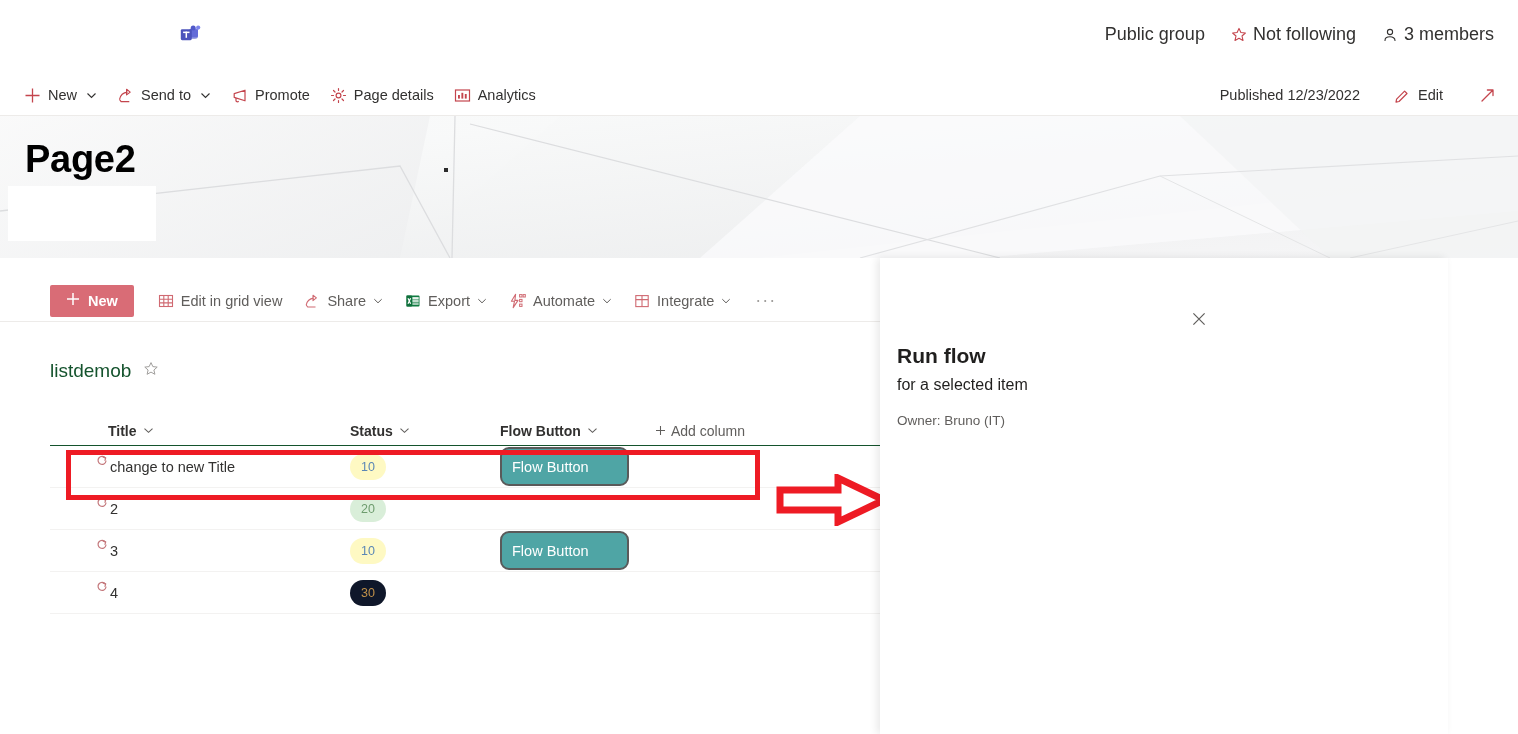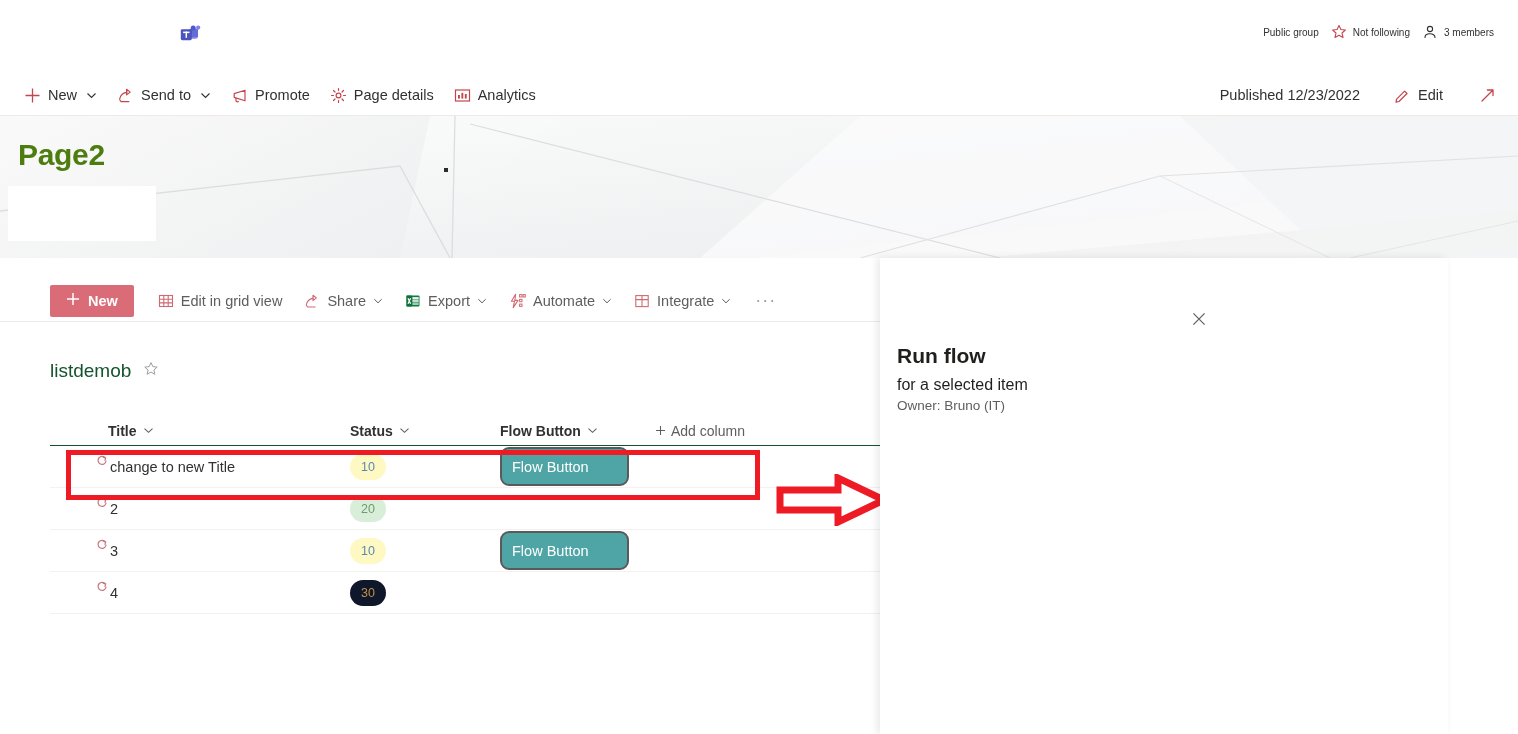--- a/index.html
+++ b/index.html
@@ -15,22 +15,22 @@
   
   .site-bar {
     position: absolute; left:0; top:0; width:1518px; height:74px;
     background:#fff;
   }
   .teams-icon {
     position:absolute; left:180px; top:25px; width:22px; height:20px;
   }
   .site-right {
     position:absolute; right:24px; top:24px;
-    display:flex; align-items:center; gap:12px;
-    font-size:10px; color:#323130;
+    display:flex; align-items:center; gap:26px;
+    font-size:18px; color:#323130;
   }
   .site-right .cell { display:flex; align-items:center; gap:6px; white-space:nowrap; }
   .site-right .cell svg { display:block; }
 
   
   .cmd-bar {
     position:absolute; left:0; top:74px; width:1518px; height:42px;
     background:#fff; border-bottom:1px solid #edebe9;
   }
   .cmd-left {
@@ -51,22 +51,22 @@
   .cmd-static { color:#323130; font-size:14.5px; padding:0 8px; white-space:nowrap; }
 
   
   .banner {
     position:absolute; left:0; top:116px; width:1518px; height:142px;
     overflow:hidden;
     background:
       linear-gradient(115deg, #e9eaeb 0%, #f1f2f3 18%, #fbfbfc 40%, #f4f5f5 62%, #fafafa 80%, #eff0f1 100%);
   }
   .banner-title {
-    position:absolute; left:18px; top:138px;
-    font-size:30px; font-weight:700; color:#4d7c0f; letter-spacing:-0.3px;
+    position:absolute; left:25px; top:138px;
+    font-size:38px; font-weight:700; color:#000000; letter-spacing:-0.3px;
     z-index: 5;
   }
   .banner-whitebox {
     position:absolute; left:8px; top:186px; width:148px; height:55px;
     background:#fff; z-index: 4;
   }
 
   
   .list-wrap {
     position:absolute; left:0; top:258px; width:1518px; height:476px; background:#fff;
@@ -148,21 +148,21 @@
     background:#fff; box-shadow:-3px 0 8px rgba(0,0,0,0.09);
     z-index:40;
   }
   .panel-close {
     position:absolute; left:303px; top:45px; width:32px; height:32px;
     display:flex; align-items:center; justify-content:center; cursor:pointer;
   }
   .panel-body { position:absolute; left:17px; top:86px; }
   .panel-title { font-size:21px; font-weight:700; color:#201f1e; }
   .panel-sub { font-size:16px; color:#201f1e; margin-top:8px; }
-  .panel-owner { font-size:13.5px; color:#605e5c; margin-top:4px; }
+  .panel-owner { font-size:13.5px; color:#605e5c; margin-top:19px; }
 </style>
 </head>
 <body>
 
 <div id="page">
 
   <div class="site-bar">
 
     <div class="teams-icon">
       <svg width="22" height="20" viewBox="0 0 22 20">

